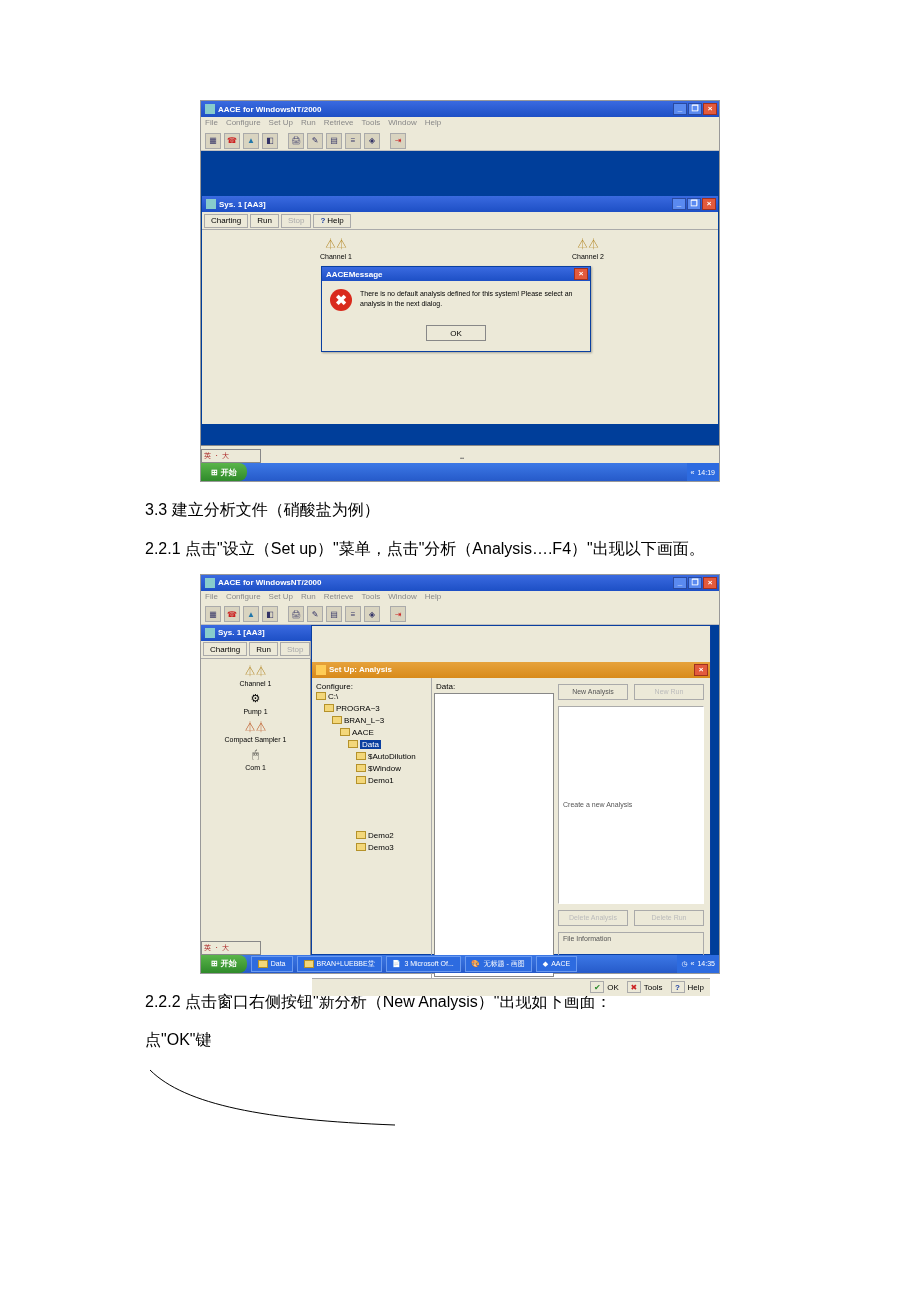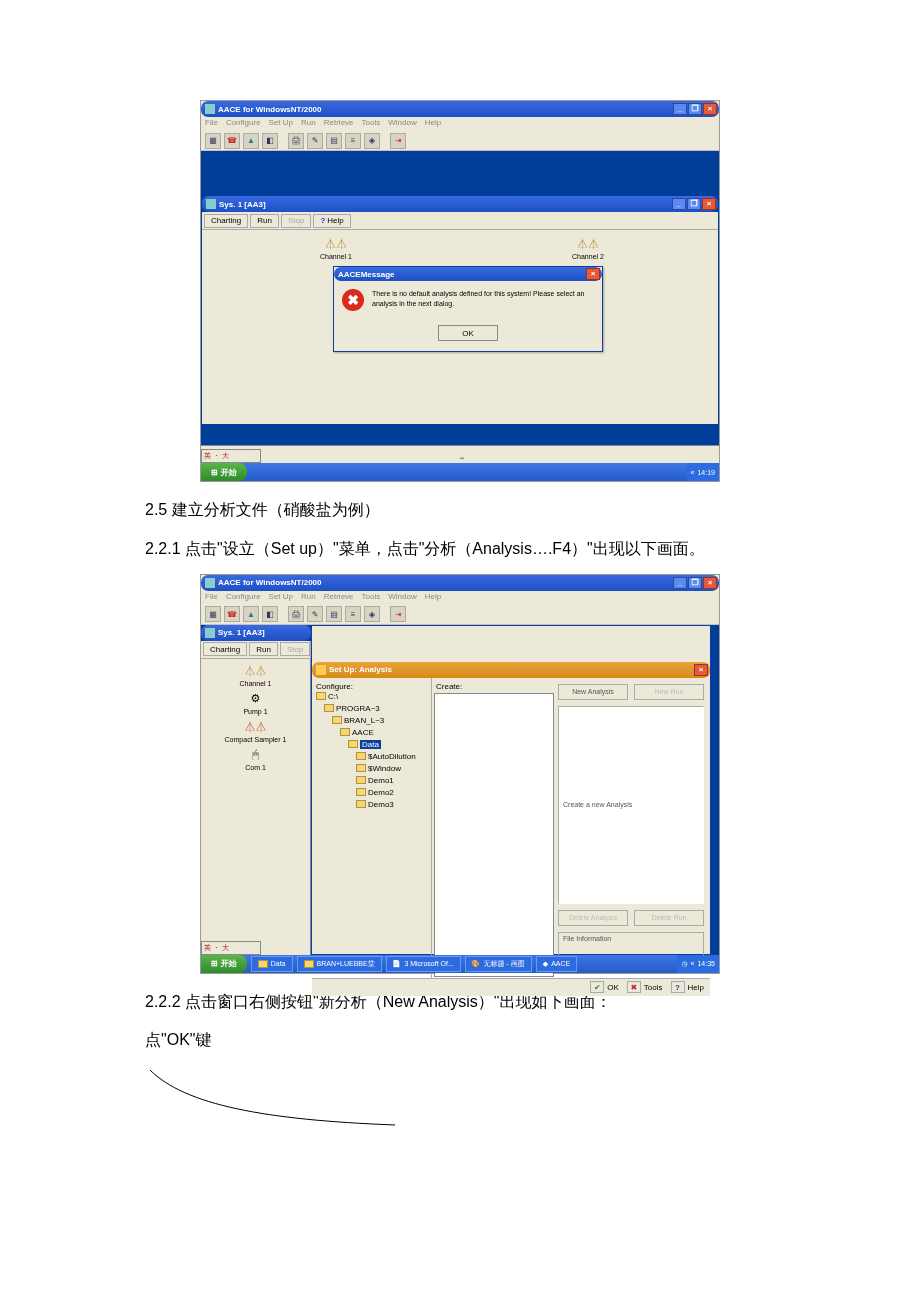--- a/index.html
+++ b/index.html
@@ -22,21 +22,20 @@
   }
   
   .titlebar {
     height: 16px;
     background: linear-gradient(#3a6ae0,#1d4fc5);
     color: #fff;
     display: flex;
     align-items: center;
     padding: 0 2px 0 4px;
     font-weight: bold;
-    border-radius: 7px;
   }
   .titlebar .ticon { width:10px;height:10px;background:#8cc; margin-right:3px; }
   .titlebar .t-title { flex:1; white-space:nowrap; overflow:hidden; }
   .titlebar .winbtns { display:flex; gap:1px; }
   .winbtn {
     width:14px;height:12px;background:#5a8af0;border:1px solid #2a4aa0;
     display:flex;align-items:center;justify-content:center;color:#fff;font-size:8px;line-height:8px;
   }
   .winbtn.close { background:#e35a3c;border-color:#a03020; }
   
@@ -179,21 +178,21 @@
           <div class="gly" style="color:#b58a2a">⏃⏃</div>
           <div>Channel 2</div>
         </div>
         <div class="dev" style="left:248px;top:34px;">
           <div class="gly">⚙</div>
           <div>Pump 1</div>
         </div>
       </div>
     </div>
 
-    <div class="dlg" style="left:120px;top:115px;width:270px;margin-left:12px;">
+    <div class="dlg" style="left:120px;top:115px;width:270px;">
       <div class="titlebar">
         <span class="t-title">AACEMessage</span>
         <span class="winbtns">
             <span class="winbtn close">×</span>
           </span>
       </div>
       <div class="dlgbody">
         <div class="erricon">✖</div>
         <div style="font-size:7px;line-height:10px;flex:1;">There is no default analysis defined for this system! Please select an analysis in the next dialog.</div>
       </div>
@@ -212,21 +211,21 @@
           <span>开始</span>
         </div>
       <div class="clock">
           <span>«</span>
           <span>14:19</span>
         </div>
     </div>
   </div>
 </div>
 
-<p class="para">2.5 建立分析文件（硝酸盐为例）</p>
+<p class="para">3.3 建立分析文件（硝酸盐为例）</p>
 <p class="para">2.2.1 点击"设立（Set up）"菜单，点击"分析（Analysis….F4）"出现以下画面。</p>
 
 <div class="screenshot">
   <div class="titlebar">
     <span class="ticon"></span>
     <span class="t-title">AACE for WindowsNT/2000</span>
     <span class="winbtns">
       <span class="winbtn">_</span>
       <span class="winbtn">❐</span>
       <span class="winbtn close">×</span>
@@ -305,26 +304,26 @@
           <div class="h">Configure:</div>
           <div class="tree">
             <div class="node"><span class="fld"></span><span>C:\</span></div>
             <div class="node" style="padding-left:8px;"><span class="fld"></span><span>PROGRA~3</span></div>
             <div class="node" style="padding-left:16px;"><span class="fld"></span><span>BRAN_L~3</span></div>
             <div class="node" style="padding-left:24px;"><span class="fld"></span><span>AACE</span></div>
             <div class="node" style="padding-left:32px;"><span class="fld"></span><span class="sel">Data</span></div>
             <div class="node" style="padding-left:40px;"><span class="fld"></span><span>$AutoDilution</span></div>
             <div class="node" style="padding-left:40px;"><span class="fld"></span><span>$Window</span></div>
             <div class="node" style="padding-left:40px;"><span class="fld"></span><span>Demo1</span></div>
-            <div class="node" style="padding-left:40px;"><span class="fld"></span><span>Demo2</span></div>
+            <div class="node" style="padding-left:40px;margin-top:43px;"><span class="fld"></span><span>Demo2</span></div>
             <div class="node" style="padding-left:40px;"><span class="fld"></span><span>Demo3</span></div>
           </div>
         </div>
         <div style="width:120px;padding:4px 0;">
-          <div class="h" style="padding-left:4px;">Create:</div>
+          <div class="h" style="padding-left:4px;">Data:</div>
           <div class="filesarea" style="height:284px;"></div>
         </div>
         <div class="rpanel">
           <div class="row2">
             <div class="btnx">New Analysis</div>
             <div class="btnx dis">New Run</div>
           </div>
           <div class="btnx" style="justify-content:flex-start;padding-left:4px;border:1px inset #fff;background:#fff;">Create a new Analysis</div>
           <div class="row2">
             <div class="btnx dis">Delete Analysis</div>

